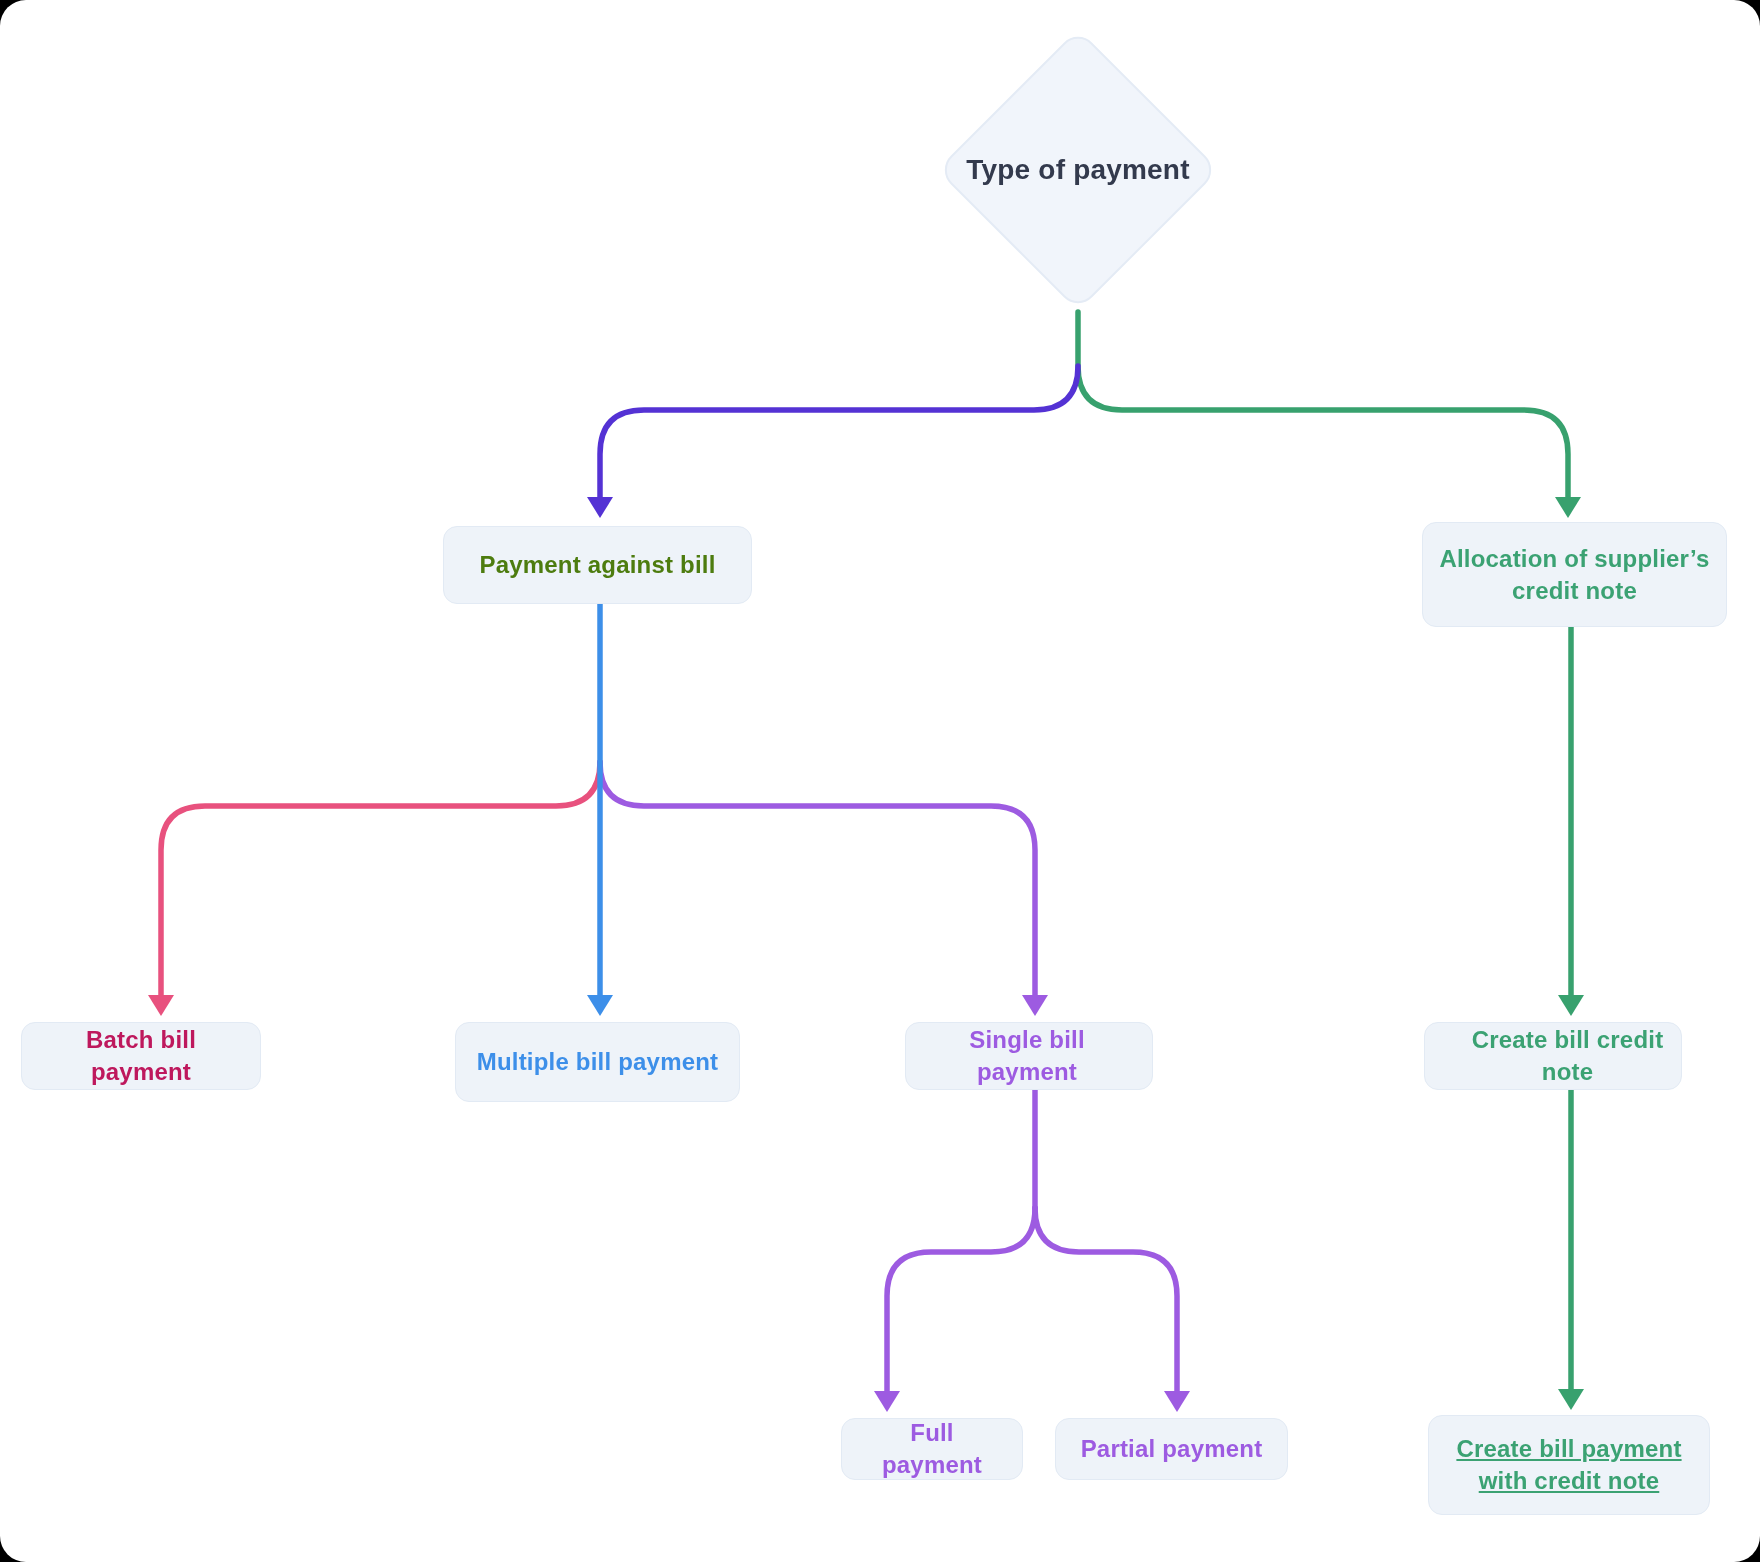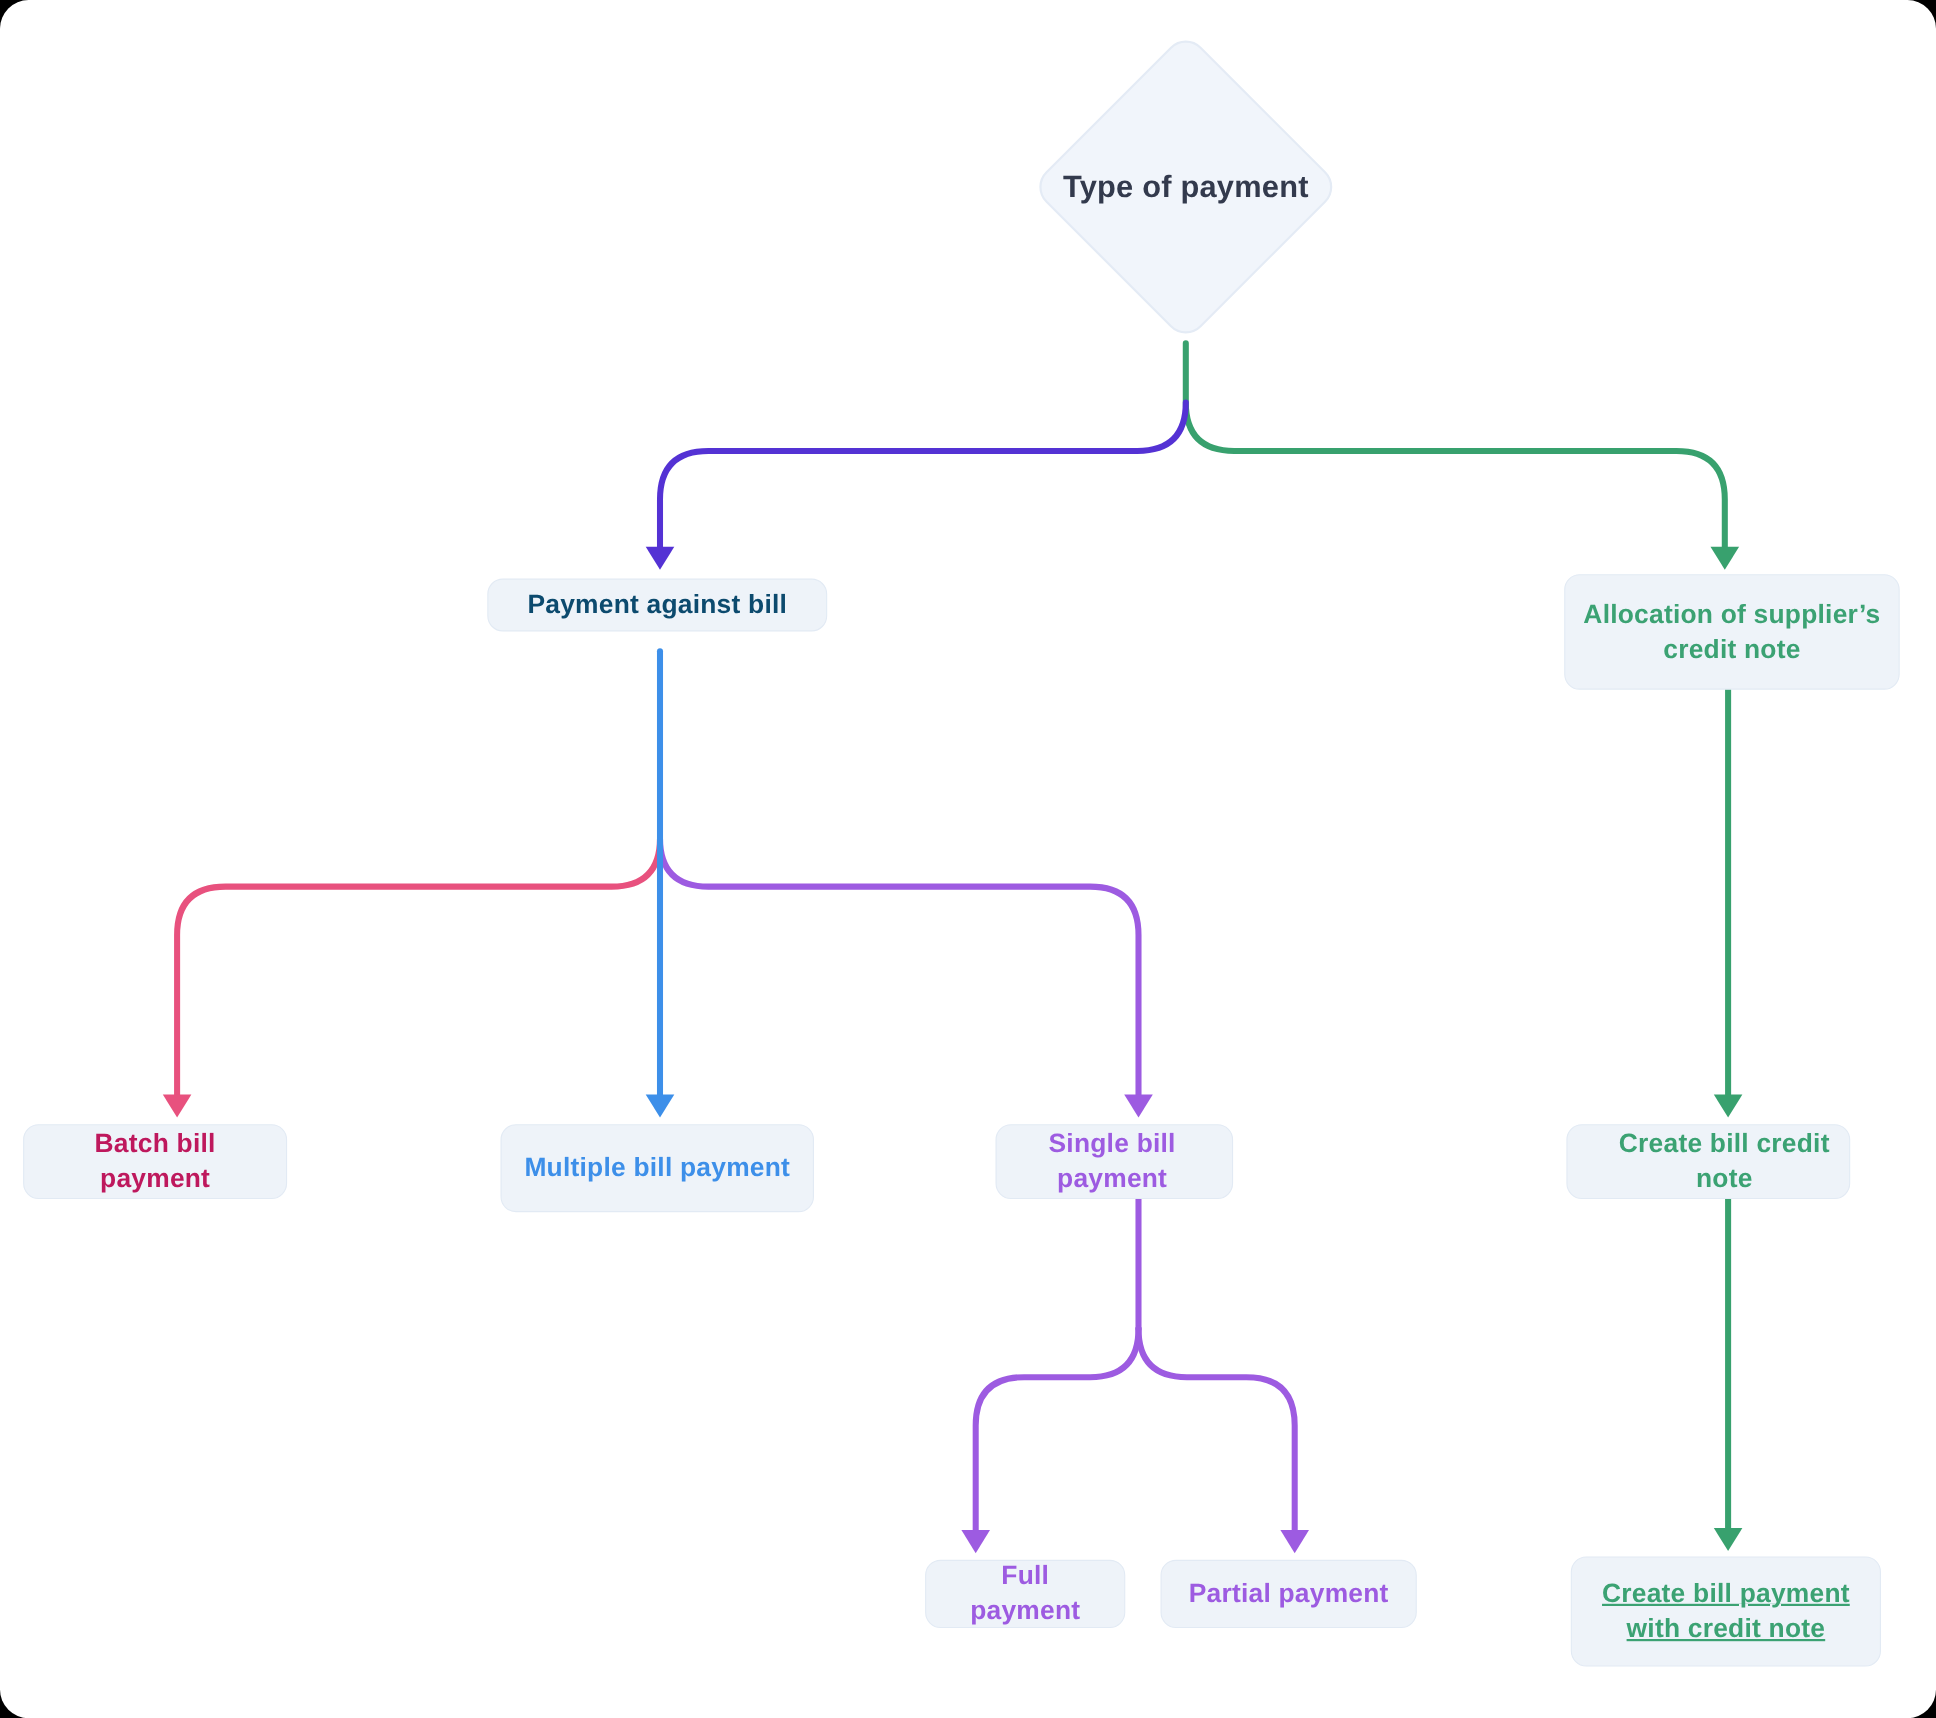--- a/index.html
+++ b/index.html
@@ -97,29 +97,29 @@
 
     <path d="M1571 627 V997" stroke="#38A16E"></path>
     <polygon points="1558,995 1584,995 1571,1016" fill="#38A16E"></polygon>
     <path d="M1571 1090 V1391" stroke="#38A16E"></path>
     <polygon points="1558,1389 1584,1389 1571,1410" fill="#38A16E"></polygon>
   </svg>
 
   <div class="diamond-shape"></div>
   <div class="diamond-label" style="color: rgb(51, 58, 77);">Type of payment</div>
 
-  <div class="node" style="left: 443px; top: 526px; width: 309px; height: 48px; color: #0c4a6e;">Payment against bill</div>
+  <div class="node" style="left: 443px; top: 526px; width: 309px; height: 78px; color: #4d7c0f;">Payment against bill</div>
 
   <div class="node" style="left: 1422px; top: 522px; width: 305px; height: 105px; color: rgb(59, 162, 115);">Allocation of supplier’s credit note</div>
 
   <div class="node" style="left: 21px; top: 1022px; width: 240px; height: 68px; color: #be185d;">Batch bill payment</div>
 
   <div class="node" style="left: 455px; top: 1022px; width: 285px; height: 80px; color: rgb(61, 143, 233);">Multiple bill payment</div>
 
-  <div class="node" style="left: 905px; top: 1022px; width: 216px; height: 68px; color: rgb(157, 91, 225); padding-left: 12px;">Single bill payment</div>
+  <div class="node" style="left: 905px; top: 1022px; width: 248px; height: 68px; color: rgb(157, 91, 225); padding-left: 12px;">Single bill payment</div>
 
   <div class="node" style="left: 1424px; top: 1022px; width: 258px; height: 68px; color: rgb(59, 162, 115); padding-left: 45px;">Create bill credit note</div>
 
   <div class="node" style="left: 793px; top: 1418px; width: 182px; height: 62px; color: rgb(157, 91, 225); margin-left: 48px;">Full payment</div>
 
   <div class="node" style="left: 1055px; top: 1418px; width: 233px; height: 62px; color: rgb(157, 91, 225);">Partial payment</div>
 
   <div class="node" style="left: 1428px; top: 1415px; width: 282px; height: 100px; color: rgb(59, 162, 115); text-decoration: underline;">Create bill payment with credit note</div>
 
 </div>

